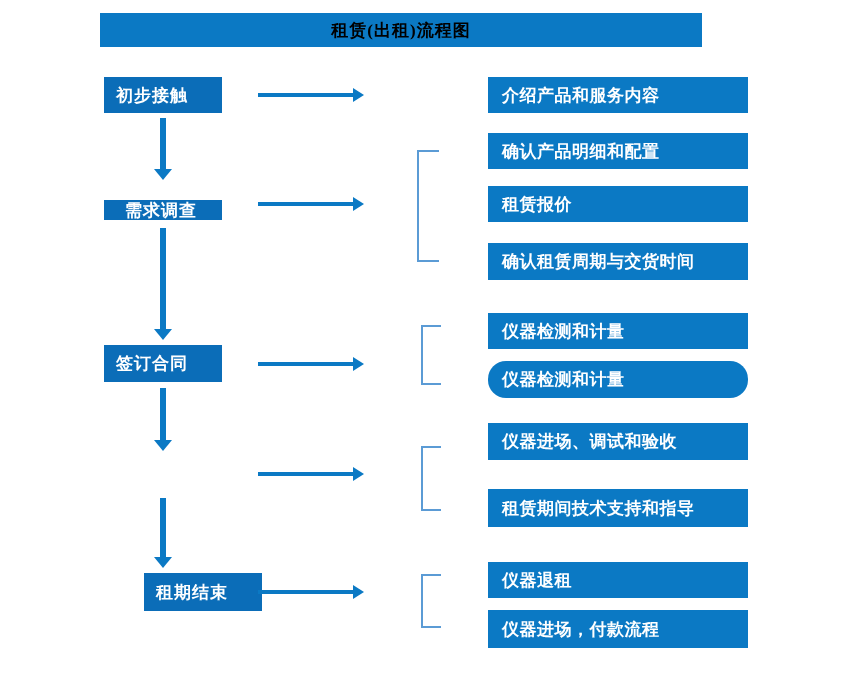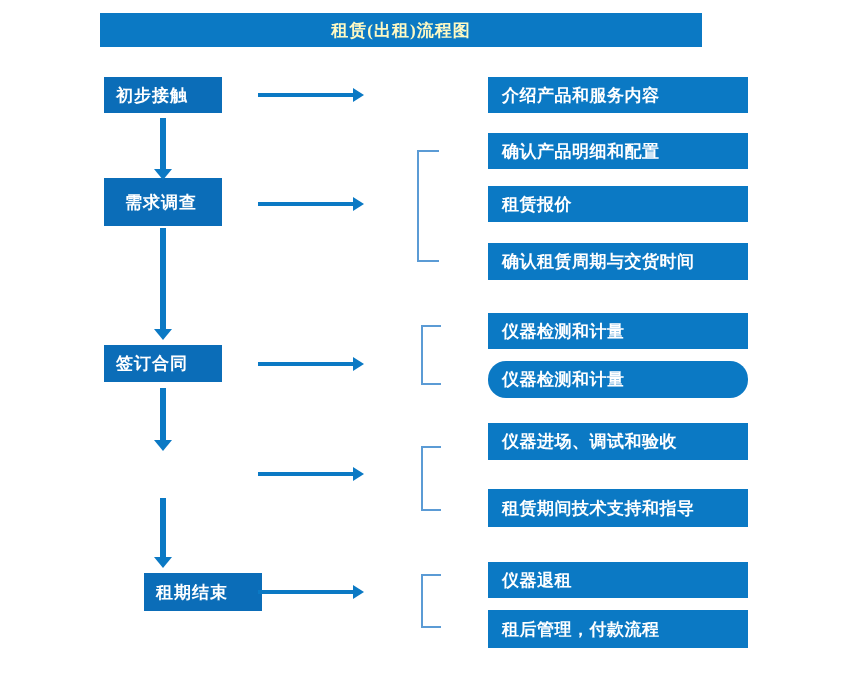--- a/index.html
+++ b/index.html
@@ -22,21 +22,21 @@
     height: 688px;
   }
 
   .title-banner {
     position: absolute;
     left: 100px;
     top: 13px;
     width: 602px;
     height: 34px;
     background: #0B79C4;
-    color: #fef9c3;
+    color: #000000;
     font-size: 17px;
     font-weight: bold;
     display: flex;
     align-items: center;
     justify-content: center;
     letter-spacing: 1px;
   }
 
   .stage-box {
     position: absolute;
@@ -115,21 +115,21 @@
 </style>
 </head>
 <body>
 
 <div id="canvas">
 
   <div class="title-banner">租赁(出租)流程图</div>
 
   <div class="stage-box" style="left:104px; top:77px; width:118px; height:36px;">初步接触</div>
 
-  <div class="stage-box" style="left:104px; top:178px; width:118px; height:48px;padding-left:21px;">需求调查</div>
+  <div class="stage-box" style="left:104px; top:200px; width:118px; height:20px;padding-left:21px;">需求调查</div>
 
   <div class="stage-box" style="left:104px; top:345px; width:118px; height:37px;">签订合同</div>
 
 
   <div class="stage-box" style="left:104px; top:573px; width:118px; height:38px;margin-left:40px;">租期结束</div>
 
   <div class="v-arrow" style="left:154px; top:118px; height:62px;">
     <div class="shaft" style="height:51px;"></div>
     <div class="head" style="top:51px;"></div>
   </div>
@@ -193,15 +193,15 @@
   <div class="bracket" style="left:421px; top:446px; width:20px; height:65px;"></div>
 
   <div class="detail-box" style="left:442px; top:423px; width:260px; height:37px;">仪器进场、调试和验收</div>
 
   <div class="detail-box" style="left:442px; top:489px; width:260px; height:38px;">租赁期间技术支持和指导</div>
 
   <div class="bracket" style="left:421px; top:574px; width:20px; height:54px;"></div>
 
   <div class="detail-box" style="left:442px; top:562px; width:260px; height:36px;">仪器退租</div>
 
-  <div class="detail-box" style="left:442px; top:610px; width:260px; height:38px;">租后管理，付款流程</div>
+  <div class="detail-box" style="left:442px; top:610px; width:260px; height:38px;">仪器进场，付款流程</div>
 
 </div>
 
 </body></html>

